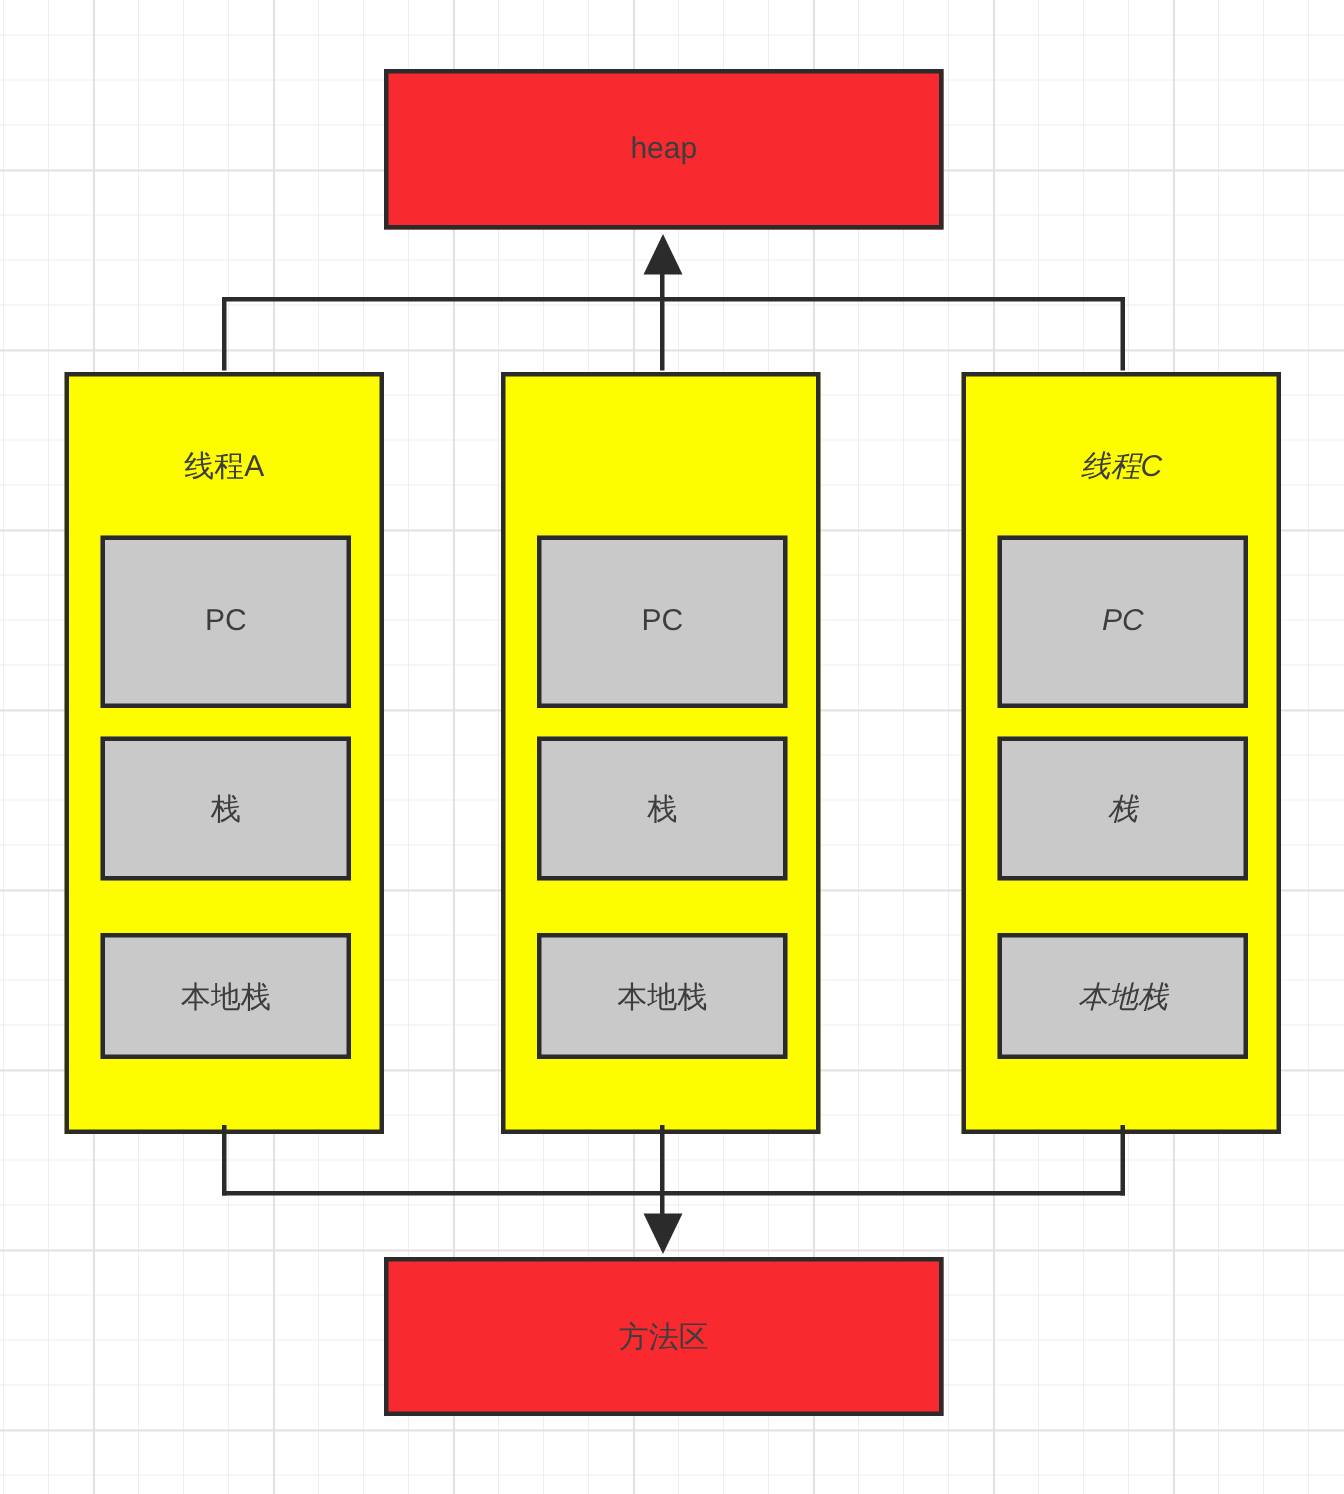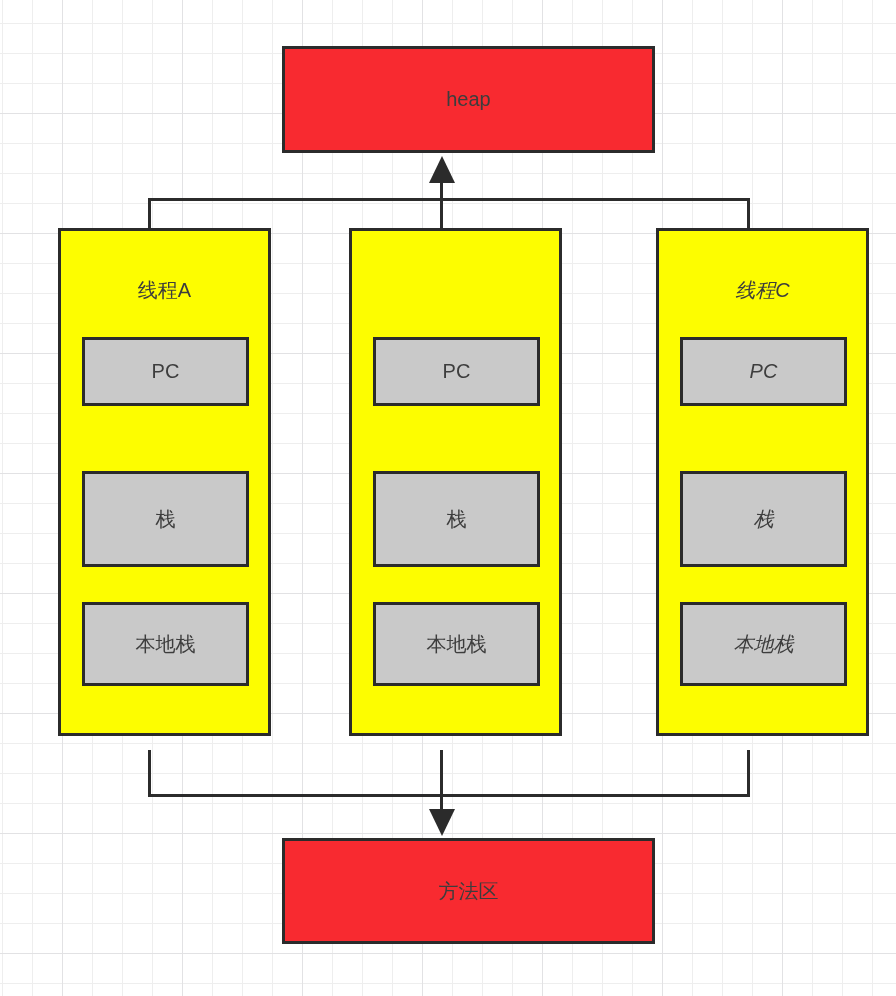--- a/index.html
+++ b/index.html
@@ -27,34 +27,33 @@
     position: absolute;
     box-sizing: border-box;
     border: 3px solid var(--line);
     display: flex;
     align-items: center;
     justify-content: center;
     font-size: 20px;
     color: var(--ink);
   }
 
-  .red-node { background: var(--accent-red); margin-left: 26px; }
+  .red-node { background: var(--accent-red); }
 
   .heap-node   { left: 256px; top: 46px;  width: 373px; height: 107px; }
   .method-node { left: 256px; top: 838px; width: 373px; height: 106px; text-align: center; }
 
   .thread {
     position: absolute;
-    top: 228px;
+    top: 248px;
     width: 213px;
     height: 508px;
     box-sizing: border-box;
     background: var(--accent-yellow);
     border: 3px solid var(--line);
-    margin-left: 15px;
   }
   .thread-a { left: 43px; }
   .thread-b { left: 334px; }
   .thread-c { left: 641px; font-style: italic; }
 
   .thread-title {
     position: absolute;
     top: 46px;
     left: 0;
     right: 0;
@@ -69,21 +68,21 @@
     width: 167px;
     box-sizing: border-box;
     background: var(--slot-gray);
     border: 3px solid var(--line);
     display: flex;
     align-items: center;
     justify-content: center;
     font-size: 20px;
     color: var(--ink);
   }
-  .slot-1 { top: 106px; height: 69px; }
+  .slot-1 { top: 106px; height: 115px; }
   .slot-2 { top: 240px; height: 96px; }
   .slot-3 { top: 371px; height: 84px; }
 
   .h-line, .v-line {
     position: absolute;
     background: var(--line);
   }
 
   
   .t-h     { left: 148px; top: 198px; width: 602px; height: 3px; }

